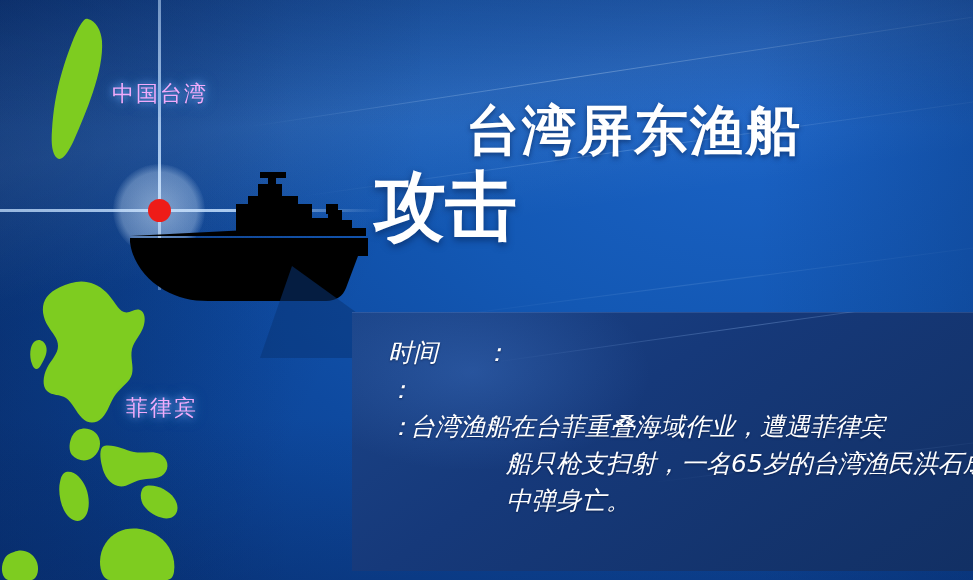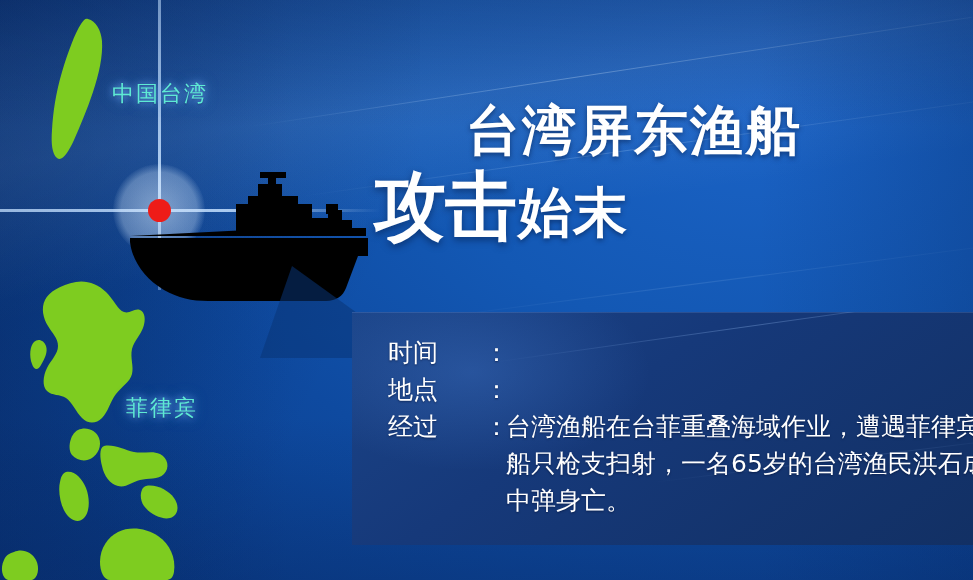--- a/index.html
+++ b/index.html
@@ -90,21 +90,21 @@
     border-radius: 50%;
     background: #ee1c18;
   }
 
   
   .ship { position: absolute; left: 130px; top: 170px; }
 
   
   .map-label {
     position: absolute;
-    color: #5eead4;
+    color: #f0abfc;
     font-size: 22px;
     letter-spacing: 2px;
     text-shadow: 0 0 7px rgba(120,185,255,0.95), 0 0 14px rgba(90,160,255,0.6), 0 1px 2px rgba(0,20,60,0.6);
     white-space: nowrap;
   }
   #label-taiwan { left: 112px; top: 79px; }
   #label-philippines { left: 126px; top: 393px; }
 
   
   .headline {
@@ -141,24 +141,25 @@
     text-shadow: 0 3px 7px rgba(3,22,60,0.5);
   }
 
   
   .arrow-wedge { position: absolute; left: 258px; top: 262px; }
 
   
   .panel {
     position: absolute;
     left: 352px; top: 312px;
-    width: 621px; height: 233px;
+    width: 621px; height: 259px;
     background: linear-gradient(145deg, #1b4488 0%, #16397a 40%, #123064 100%);
     box-shadow: inset 0 1px 0 rgba(140,185,255,0.18);
     overflow: hidden;
+    font-style: italic;
   }
   .panel-streak {
     position: absolute;
     height: 1px;
     background: linear-gradient(to right, rgba(160,200,255,0) 0%, rgba(160,200,255,0.30) 50%, rgba(160,200,255,0) 100%);
   }
   .panel-streak.p1 { left: 140px; top: 50px; width: 520px; transform: rotate(-8deg); transform-origin: 0 50%; }
   .panel-streak.p2 { left: 300px; top: 170px; width: 380px; transform: rotate(-7deg); transform-origin: 0 50%; opacity: .5; }
   .panel-glow {
     position: absolute;
@@ -262,44 +263,41 @@
     </g>
   </svg>
 
   <div class="map-label" id="label-taiwan">中国台湾</div>
   <div class="map-label" id="label-philippines">菲律宾</div>
 
   <div class="headline">
     <div class="hl-line hl-line1">台湾屏东渔船</div>
     <div class="hl-line hl-line2">
       <span class="hl-emph">攻击</span>
-      <span>始末</span>
     </div>
   </div>
 
   <svg class="arrow-wedge" width="110" height="100" viewBox="0 0 110 100">
     <path d="M34,4 L106,56 L106,96 L2,96 Z" fill="rgba(10,52,118,0.55)"></path>
   </svg>
 
   <div class="panel">
     <div class="panel-glow"></div>
     <div class="panel-streak p1"></div>
     <div class="panel-streak p2"></div>
 
     <div class="rows">
       <div class="row">
         <span class="row-key">时间</span>
         <span class="row-sep">：</span>
       </div>
       <div class="row">
-        <span class="row-key">地点</span>
         <span class="row-sep">：</span>
       </div>
       <div class="row">
-        <span class="row-key">经过</span>
         <span class="row-sep">：</span>
         <span class="row-val">台湾渔船在台菲重叠海域作业，遭遇菲律宾</span>
       </div>
       <div class="cont-line">船只枪支扫射，一名65岁的台湾渔民洪石成</div>
       <div class="cont-line">中弹身亡。</div>
     </div>
   </div>
 
 </div>
 

